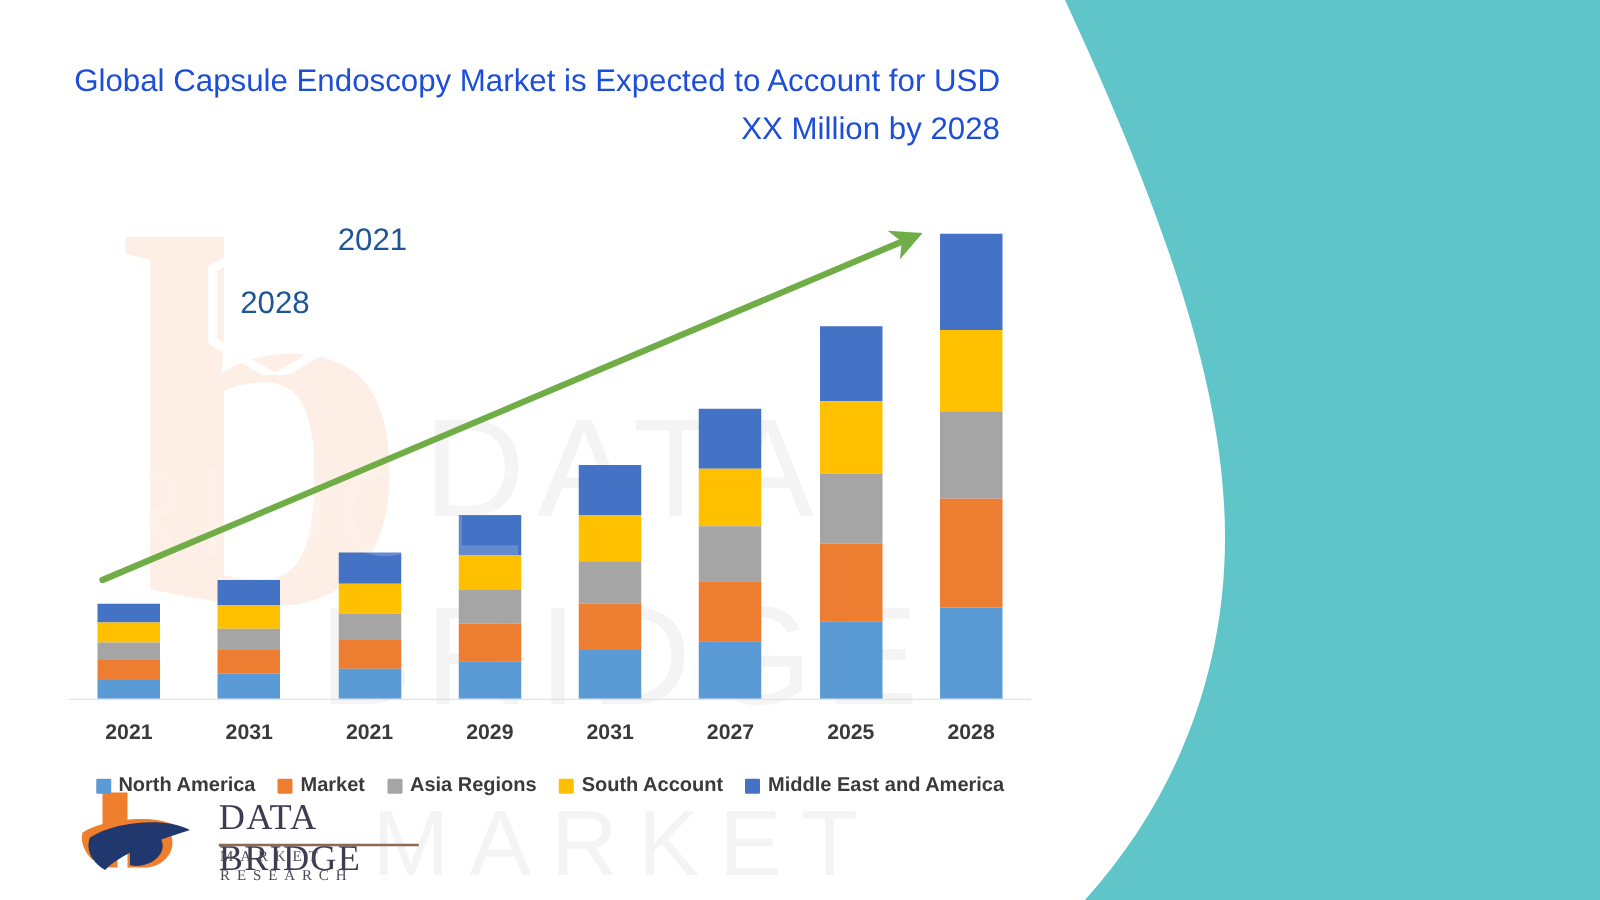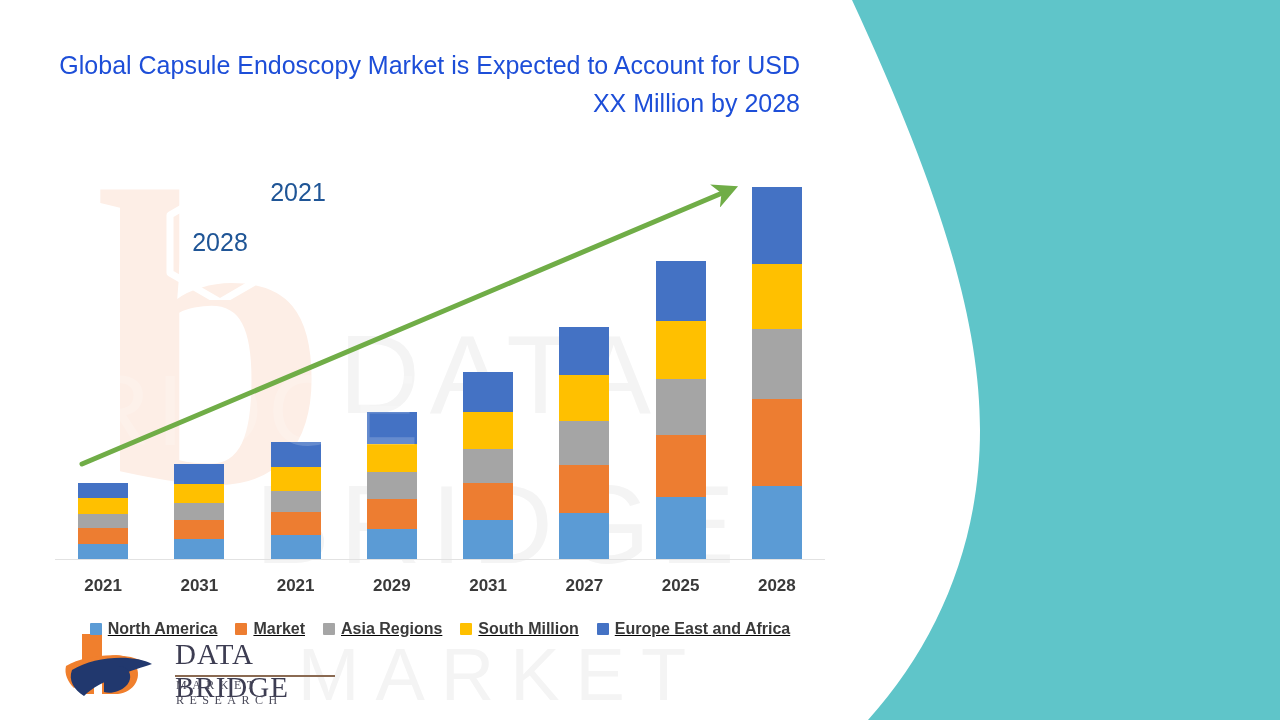--- a/index.html
+++ b/index.html
@@ -47,21 +47,21 @@
     position:absolute;left:55px;top:572px;width:770px;height:28px;z-index:5;
     display:flex;justify-content:space-around;align-items:center;
   }
   .xlab{width:50px;text-align:center;font-size:17px;color:#3a3a3a;font-weight:600;}
 
   
   .legend{
     position:absolute;left:50px;top:616px;width:780px;height:26px;z-index:5;
     display:flex;justify-content:center;align-items:center;gap:18px;
   }
-  .lg-item{display:flex;align-items:center;gap:6px;text-decoration:underline;}
+  .lg-item{display:flex;align-items:center;gap:6px;}
   .lg-sw{width:12px;height:12px;display:inline-block;border-radius:1px;}
   .lg-txt{font-size:16px;color:#3a3a3a;font-weight:600;white-space:nowrap;}
 
   
   .teal-panel{
     position:absolute;left:830px;top:0;width:450px;height:720px;z-index:3;
   }
   .panel-content{position:absolute;left:0;top:0;width:450px;height:720px;z-index:4;}
   .panel-title{
     position:absolute;left:75px;top:12px;width:330px;text-align:center;
@@ -194,25 +194,25 @@
       <div class="lg-item">
         <span class="lg-sw" style="background: rgb(237, 125, 49);"></span>
         <span class="lg-txt">Market</span>
       </div>
       <div class="lg-item">
         <span class="lg-sw" style="background: rgb(165, 165, 165);"></span>
         <span class="lg-txt">Asia Regions</span>
       </div>
       <div class="lg-item">
         <span class="lg-sw" style="background: rgb(255, 192, 0);"></span>
-        <span class="lg-txt">South Million</span>
+        <span class="lg-txt">South Account</span>
       </div>
       <div class="lg-item">
         <span class="lg-sw" style="background: rgb(68, 114, 196);"></span>
-        <span class="lg-txt">Europe East and Africa</span>
+        <span class="lg-txt">Middle East and America</span>
       </div>
     </div>
 
   <svg class="teal-panel" viewBox="0 0 450 720" preserveAspectRatio="none">
     <path d="M 22,0 L 450,0 L 450,720 L 38,720 C 110,640 150,540 150,430
              C 150,320 110,190 22,0 Z" fill="#5FC5C9"></path>
   </svg>
 
   <div class="panel-content">
     <div class="panel-wm">BRIDGE</div>

